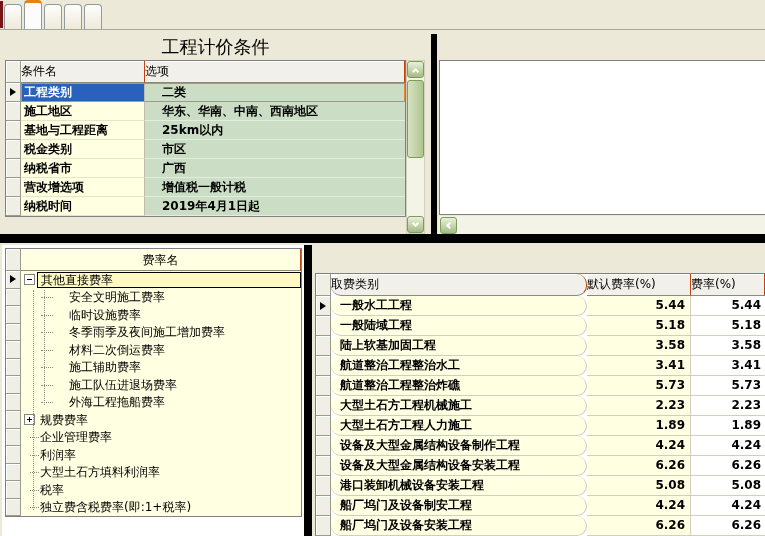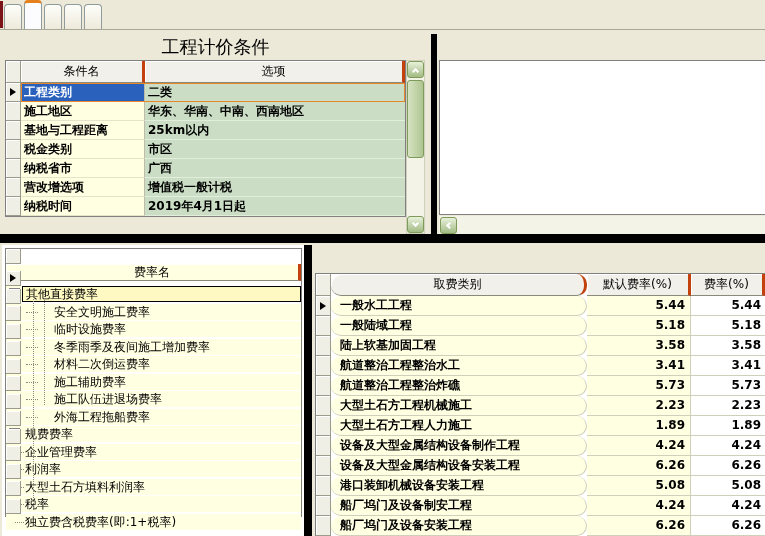--- a/index.html
+++ b/index.html
@@ -34,27 +34,27 @@
   .cond-table { position:absolute; left:5px; top:30px; width:401px; border:1px solid #808080; background:#fff; }
   .crow { display:flex; height:19px; position:relative; }
   .crow.hdr { height:22px; }
   .cell { overflow:hidden; white-space:nowrap;font-weight:bold; }
   .ind {
     width:15px; flex:0 0 15px; background:#F0EFE6;
     border-right:1px solid #9B9B8C; border-bottom:1px solid #9B9B8C;
     box-shadow:inset 1px 1px 0 #fff; display:flex; align-items:center; justify-content:center;
   }
   .hdrcell {
-    background:#F1F0EA; border-right:3px solid #c2410c; border-bottom:1px solid #898A7C;
-    box-shadow:inset 1px 1px 0 #fff; text-align:center; line-height:21px;
+    background:#F1F0EA; border-right:1px solid #c2410c; border-bottom:1px solid #898A7C;
+    box-shadow:inset 1px 1px 0 #fff; line-height:21px;
   }
   .c-name  { width:124px; flex:0 0 124px; }
   .c-opt   { flex:1; }
   .cell.c-name { background:#FFFFE1; border-right:1px solid #BDBDA8; border-bottom:1px solid #E4E4C8; padding-left:3px; line-height:18px; }
-  .cell.c-opt  { background:#CBDEC5; border-bottom:1px solid #E2EEDC; padding-left:3px; line-height:18px; }
+  .cell.c-opt  { background:#CBDEC5; border-bottom:1px solid #E2EEDC; padding-left:17px; line-height:18px; }
   .crow.selected .cell.c-name { background:#2A61BC; color:#fff; }
   .sel-ring { position:absolute; left:15px; right:0; top:0; bottom:0; border:1px solid #E8882C; pointer-events:none; }
   .row-arrow { width:0; height:0; border-top:4px solid transparent; border-bottom:4px solid transparent; border-left:6px solid #000; }
 
   
   .vscroll { position:absolute; left:406px; top:30px; width:19px; height:174px; background:#F4F3E7; border:1px solid #CFCFBC; }
   .hscroll { position:absolute; left:439px; top:186px; width:326px; height:19px; background:#F4F3E7; }
   .sbtn {
     position:absolute; width:17px; height:17px; border:1px solid #7E9B59; border-radius:3px;
     background:linear-gradient(#E8F1DA,#A3BB84);
@@ -66,21 +66,21 @@
   .sthumb { position:absolute; left:0; top:19px; width:17px; height:78px; border:1px solid #7E9B59; border-radius:3px; background:linear-gradient(90deg,#D6E3C2,#AFC591); }
 
   
   .vsplit-top { position:absolute; left:431px; top:4px; width:6px; height:200px; background:#000; }
   .tr-box { position:absolute; left:439px; top:30px; width:326px; height:155px; background:#fff; border:1px solid #808080; border-right:none; }
   .hsplit { position:absolute; left:0; top:204px; width:765px; height:9px; background:#000; }
 
   
   .bl-panel { position:absolute; left:2px; top:215px; width:302px; height:292px; background:#fff; }
   .tree-table { position:absolute; left:3px; top:3px; width:297px; border:1px solid #808080; background:#fff; }
-  .trow { display:flex; height:17.5px; position:relative;flex-direction:column; }
+  .trow { display:flex; height:17.5px; position:relative; }
   .trow.hdr { height:22px; }
   .t-body { flex:1; background:#FFFFE1; position:relative; display:flex; align-items:center; line-height:16px; }
   .trow .t-body.lvl0 { padding-left:19px; }
   .trow .t-body.lvl1 { padding-left:48px; }
   .ebox { position:absolute; left:3px; top:50%; margin-top:-6px; width:11px; height:11px; background:#fff; border:1px solid #848484; }
   .ebox i { position:absolute; left:2px; top:4px; width:5px; height:1px; background:#000; }
   .ebox.plus b { position:absolute; left:4px; top:2px; width:1px; height:5px; background:#000; }
   .dash { position:absolute; top:50%; border-top:1px dotted #8A8A7A; }
   .dash.root { left:9px; width:9px; }
   .dash.child { left:20px; width:12px; }

